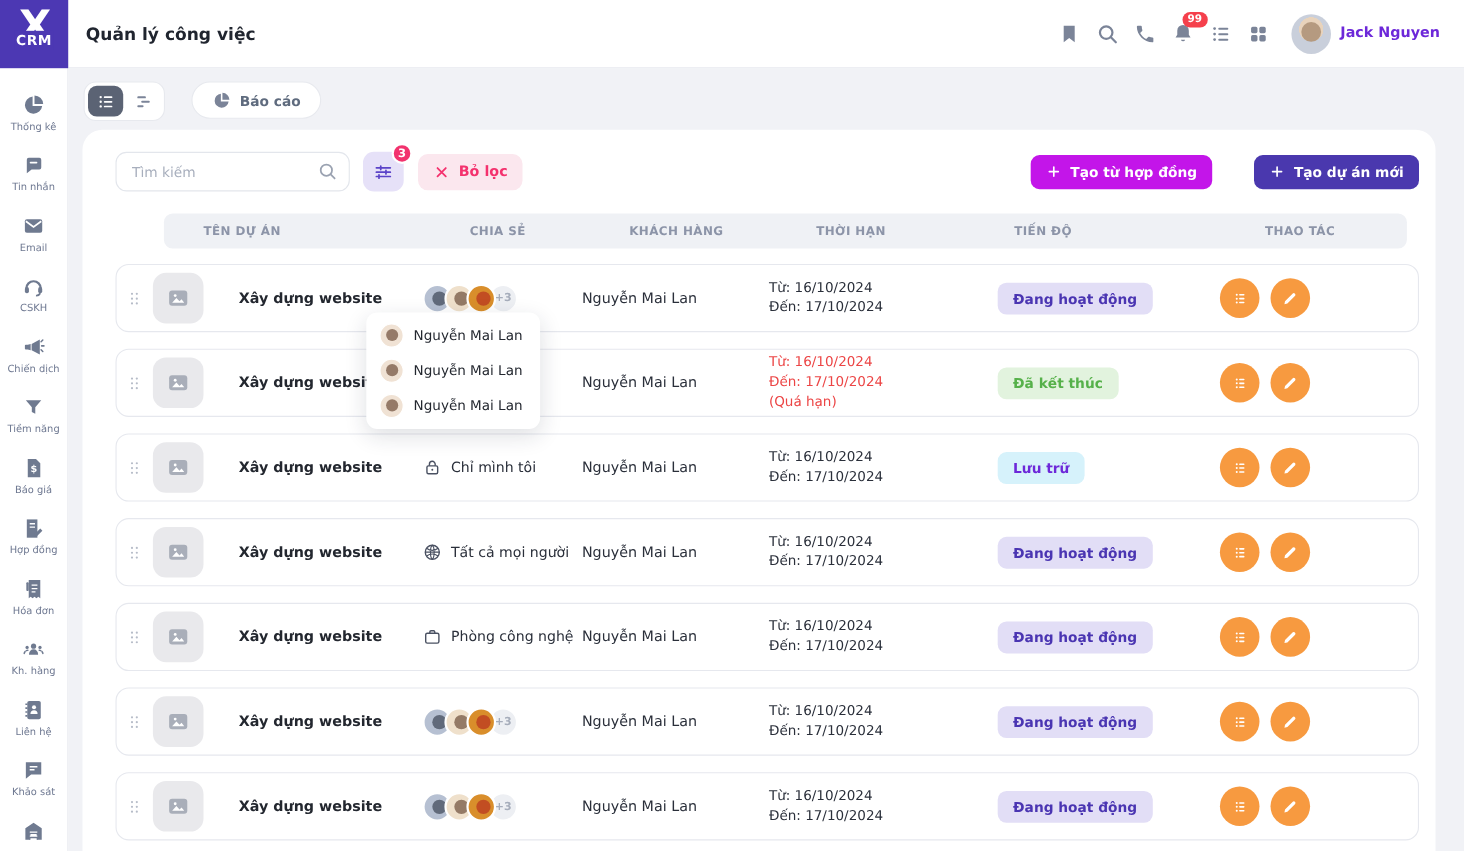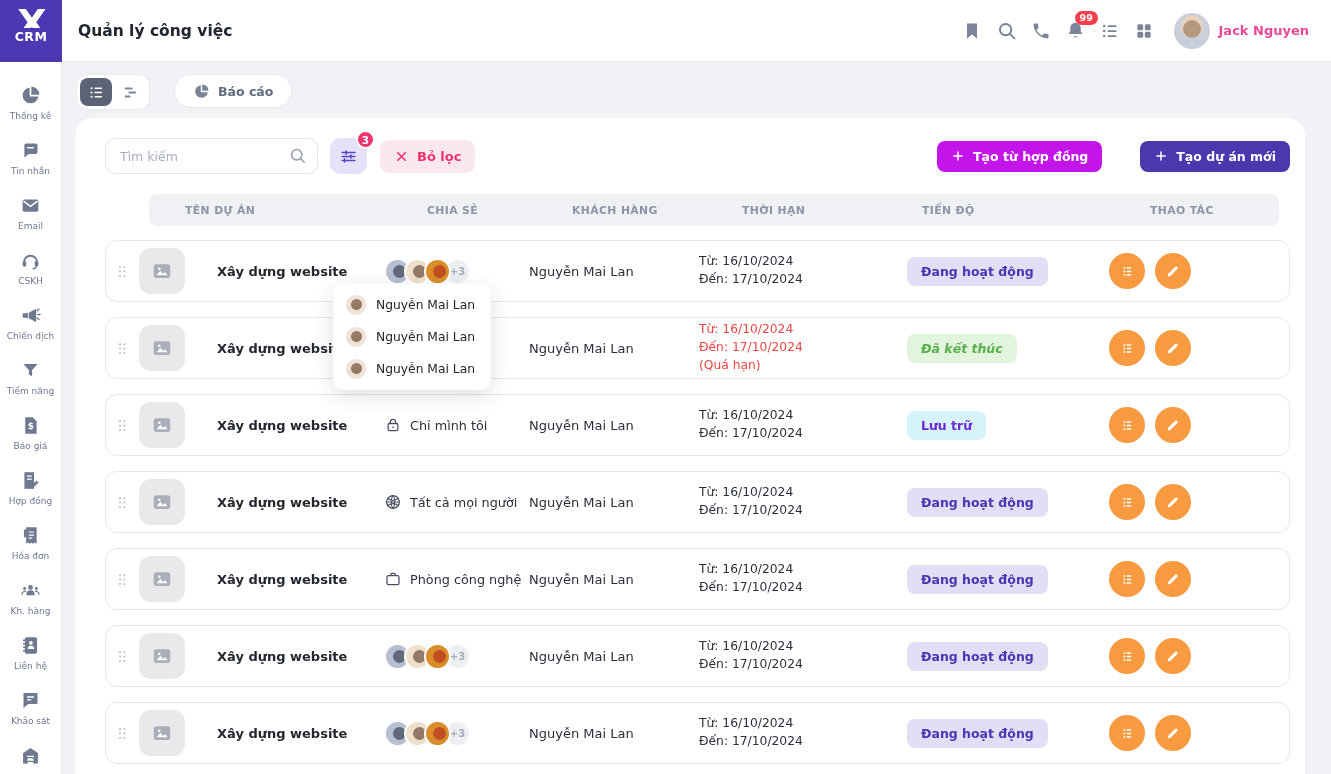--- a/index.html
+++ b/index.html
@@ -13,21 +13,21 @@
   .topbar { position:absolute; left:62px; top:0; width:1269px; height:62px; background:#fff;
             border-bottom:1px solid #ECEDF2; display:flex; align-items:center; padding:0 22px 0 16px; z-index:6; }
   .topbar-title { font-size:15.5px; font-weight:700; color:#20252F; }
   .topbar-right { margin-left:auto; display:flex; align-items:center; gap:14px; }
   .tb-ic { color:#7B8498; cursor:pointer; position:relative; }
   .tb-badge { position:absolute; top:-9px; left:10px; background:#F5404C; color:#fff; font-size:9.5px;
               font-weight:700; border-radius:9px; padding:2px 5px; line-height:1; }
   .userchip { display:flex; align-items:center; gap:9px; margin-left:6px; cursor:pointer; }
   .avatar-lg { width:36px; height:36px; border-radius:50%; background:radial-gradient(circle at 50% 38%, #E8D3BC 0 38%, #C9CFDB 39% 100%); position:relative; overflow:hidden; }
   .avatar-lg::after { content:""; position:absolute; left:9px; top:7px; width:18px; height:18px; border-radius:50%; background:#8A6B4F; opacity:.55; }
-  .user-name { font-size:13px; font-weight:700; color:#ec4899; }
+  .user-name { font-size:13px; font-weight:700; color:#6d28d9; }
 
   
   .sidebar { position:absolute; left:0; top:0; width:62px; height:774px; background:#fff; z-index:7;
              border-right:1px solid #EEEFF3; }
   .logo { width:62px; height:62px; background:#4C38B3; color:#fff; display:flex; align-items:center;
           justify-content:center; position:relative; cursor:pointer; }
   .logo-x { position:absolute; font-size:38px; font-weight:900; line-height:1; top:4px; letter-spacing:-2px; }
   .logo-crm { position:relative; z-index:2; background:#4C38B3; font-size:12.5px; font-weight:800;
               letter-spacing:.5px; padding:1px 2px; margin-top:10px; }
   .nav { padding-top:14px; display:flex; flex-direction:column; align-items:center; }
@@ -89,21 +89,21 @@
   .av::after { content:""; position:absolute; left:7px; top:5px; width:13px; height:13px; border-radius:50%; opacity:.7; }
   .av.c1 { background:#B6C0D2; } .av.c1::after { background:#3D4656; }
   .av.c2 { background:#EFE0CB; } .av.c2::after { background:#6E4F3A; }
   .av.c3 { background:#D98E2B; } .av.c3::after { background:#B8321F; }
   .avmore { width:27px; height:27px; border-radius:50%; background:#EDEFF3; border:2px solid #fff;
             color:#A6ADBB; font-size:10px; font-weight:700; display:flex; align-items:center; justify-content:center; }
   .dates { font-size:12.3px; color:#2A2F3A; line-height:1.45; }
   .dates.overdue { color:#EC4545; }
   .badge { display:inline-block; padding:7px 14px; border-radius:8px; font-size:12.5px; font-weight:700;margin-left:28px; }
   .badge-active   { background:#E2DEF6; color:#4A35B2; }
-  .badge-ended    { background:#E2F3DE; color:#56B14A;font-style:italic; }
+  .badge-ended    { background:#E2F3DE; color:#56B14A; }
   .badge-archived { background:#D6F2FB; color:#6d28d9; }
   .actions { display:flex; gap:10px; padding-left:2px; }
   .act-btn { width:36px; height:36px; border-radius:50%; background:#F79A40; color:#fff; display:flex;
              align-items:center; justify-content:center; cursor:pointer; }
 
   
   .popup { position:absolute; left:333px; top:284px; width:158px; background:#fff; border-radius:10px;
            box-shadow:0 6px 20px rgba(30,35,60,.14); padding:5px 0; z-index:9; }
   .popup-item { display:flex; align-items:center; gap:9px; padding:5px 12px; cursor:pointer; }
   .popup-item .av { width:22px; height:22px; border-width:1px; }

